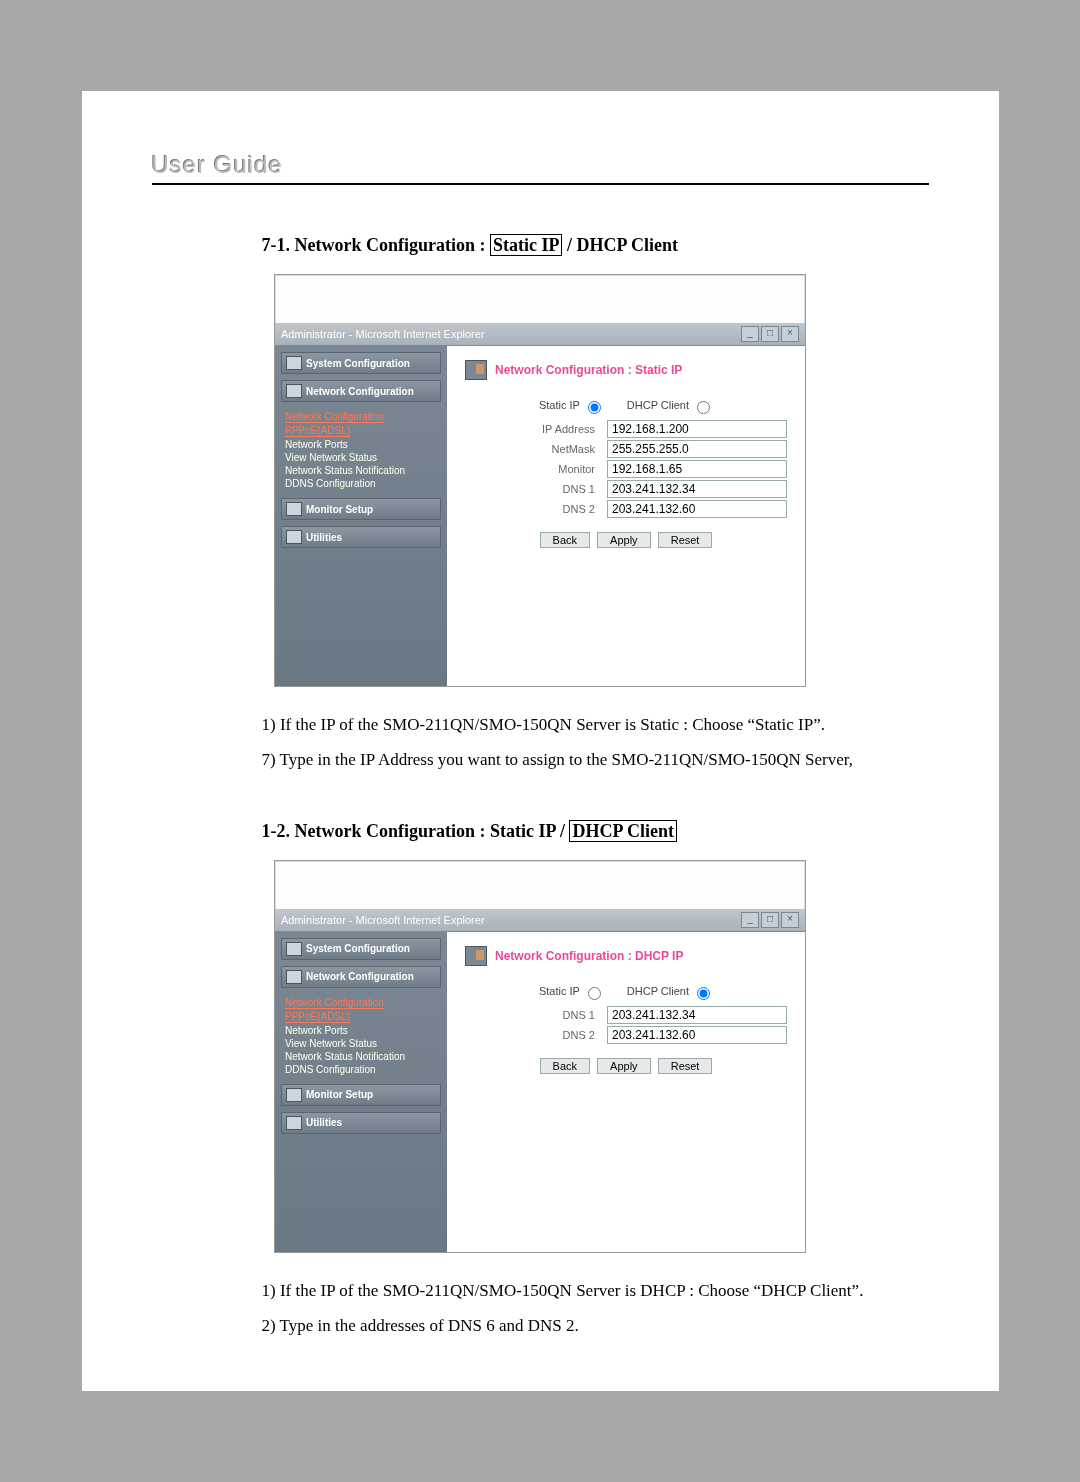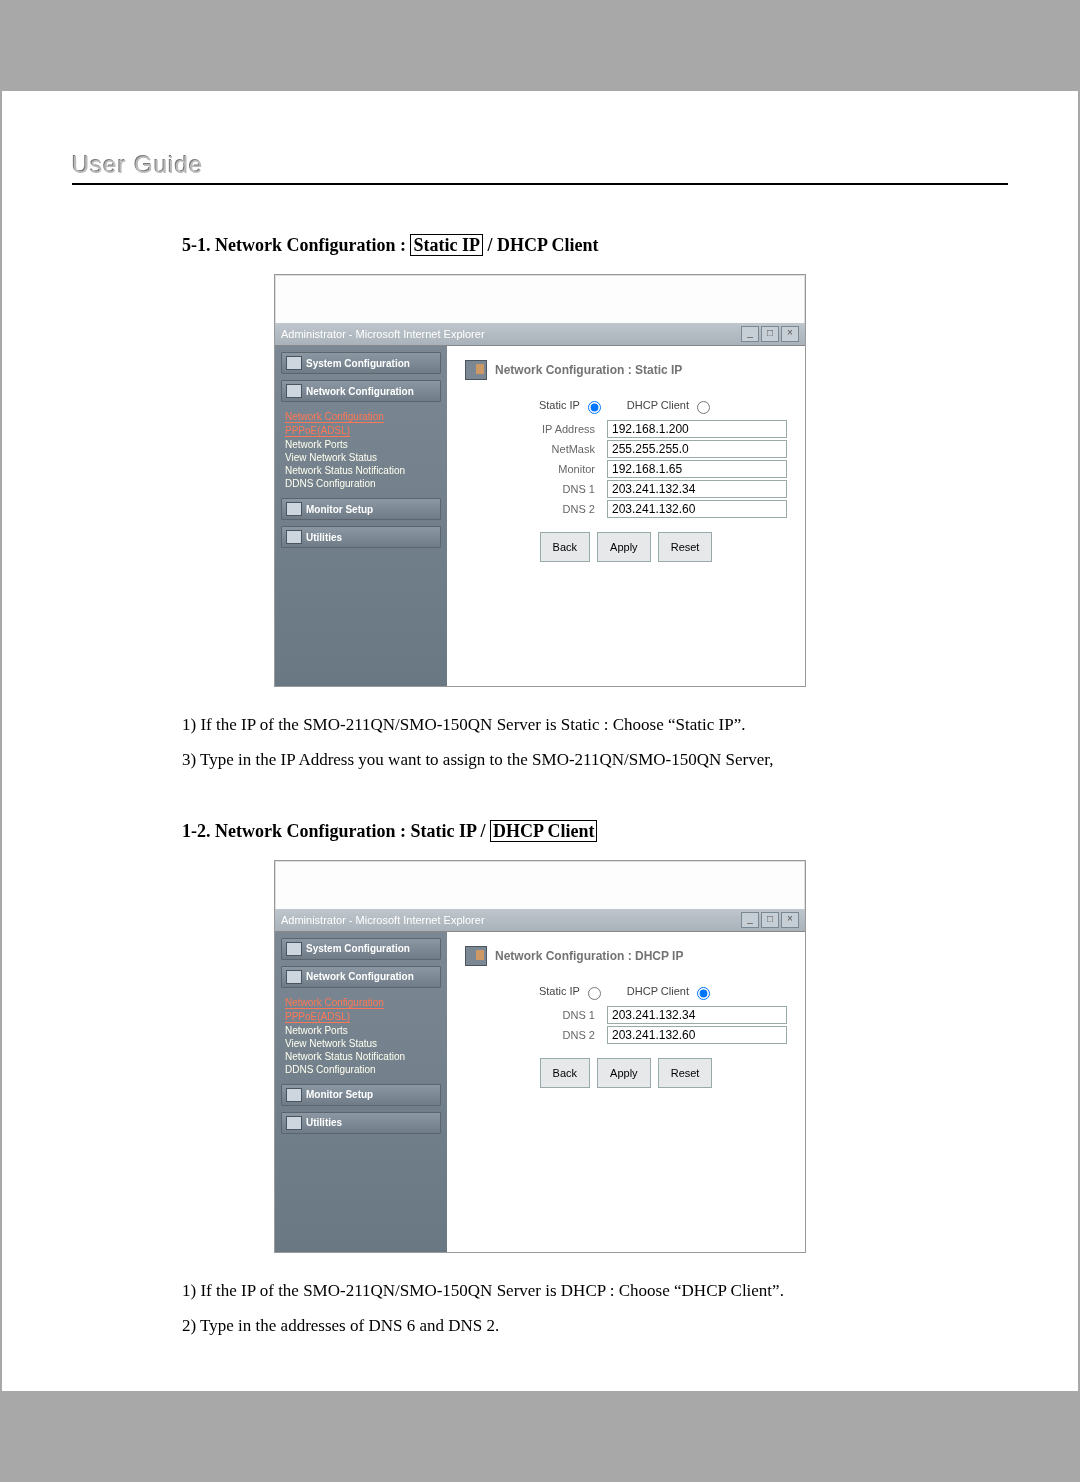--- a/index.html
+++ b/index.html
@@ -8,21 +8,21 @@
     background: #a8a8a8;
     font-family: "Times New Roman", serif;
     width: 1080px;
     height: 1482px;
     display: flex;
     justify-content: center;
     align-items: center;
   }
   .page {
     background: #fff;
-    width: 1076px;
+    width: 917px;
     height: 1300px;
     box-sizing: border-box;
     padding: 60px 70px 40px 70px;
     position: relative;
   }
   .hdr {
     border-bottom: 2px solid #000;
     padding-bottom: 4px;
     margin-bottom: 50px;
   }
@@ -87,37 +87,37 @@
   .side-links div{ color:#ffe; padding:1px 0;}
   .side-links .hl{ color:#ff7755; border-bottom:1px solid #ff7755; display:inline-block;}
   .content {
     flex:1;
     background:#fff;
     padding:14px 18px;
     color:#444;
     font-size:11px;
   }
   .content-title{
-    font-weight:bold;font-size:12px;color:#737373;
+    font-weight:bold;font-size:12px;color:#ec4899;
     display:flex;align-items:center;gap:8px;margin-bottom:18px;
   }
   .ci{width:20px;height:18px;background:#7b8894;border:1px solid #4a5560;position:relative;}
   .ci::after{content:"";position:absolute;right:2px;top:3px;width:8px;height:10px;background:#c96;}
   .radio-row{ text-align:center; margin-bottom:6px;}
   .radio-row label{ margin:0 10px; font-size:11px;}
   input[type=radio]{ vertical-align:middle;}
   .frow{ display:flex; align-items:center; margin:2px 0;}
   .frow .lbl{ width:130px; text-align:right; padding-right:12px; color:#666;}
   .frow input[type=text]{
     width:170px; height:16px; border:1px solid #9aa; font-size:12px; padding:0 4px;
     background:#fff;
   }
   .btnrow{ text-align:center; margin-top:14px;}
   .btnrow button{
-    font-size:11px; padding:8px 12px; margin:0 2px;
+    font-size:11px; padding:1px 12px; margin:0 2px;
     background:#e6e8ea;border:1px solid #9aa; cursor:pointer;
   }
   .body-text{
     font-size:17px; line-height:1.7; margin: 0 0 6px 110px; max-width: 700px;
   }
   .body-text.indent{ padding-left: 24px;}
   .gap{ height:40px;}
   .pgnum{
     text-align:center;font-size:18px;margin-top:30px;
   }
@@ -125,21 +125,21 @@
 </head>
 <body>
 
 <div class="page">
 
   <div class="hdr">
     <span class="guide-title">User Guide</span>
   </div>
 
   <div class="section-heading">
-    <span>5-1. Network Configuration : </span><span class="boxed">Static IP</span><span> / DHCP Client</span>
+    <span>7-1. Network Configuration : </span><span class="boxed">Static IP</span><span> / DHCP Client</span>
   </div>
 
   <div class="panel">
     <div class="titlebar">
       <span>Administrator - Microsoft Internet Explorer</span>
       <span class="wbtns">
         <span class="wbtn">_</span>
         <span class="wbtn">□</span>
         <span class="wbtn">×</span>
       </span>
@@ -203,21 +203,21 @@
         <div class="btnrow">
           <button>Back</button>
           <button>Apply</button>
           <button>Reset</button>
         </div>
       </div>
     </div>
   </div>
 
   <div class="body-text">1) If the IP of the SMO-211QN/SMO-150QN Server is Static : Choose “Static IP”.</div>
-  <div class="body-text">3) Type in the IP Address you want to assign to the SMO-211QN/SMO-150QN Server,</div>
+  <div class="body-text">7) Type in the IP Address you want to assign to the SMO-211QN/SMO-150QN Server,</div>
 
   <div class="gap"></div>
 
   <div class="section-heading">
     <span>1-2. Network Configuration : Static IP / </span><span class="boxed">DHCP Client</span>
   </div>
 
   <div class="panel">
     <div class="titlebar">
       <span>Administrator - Microsoft Internet Explorer</span>

